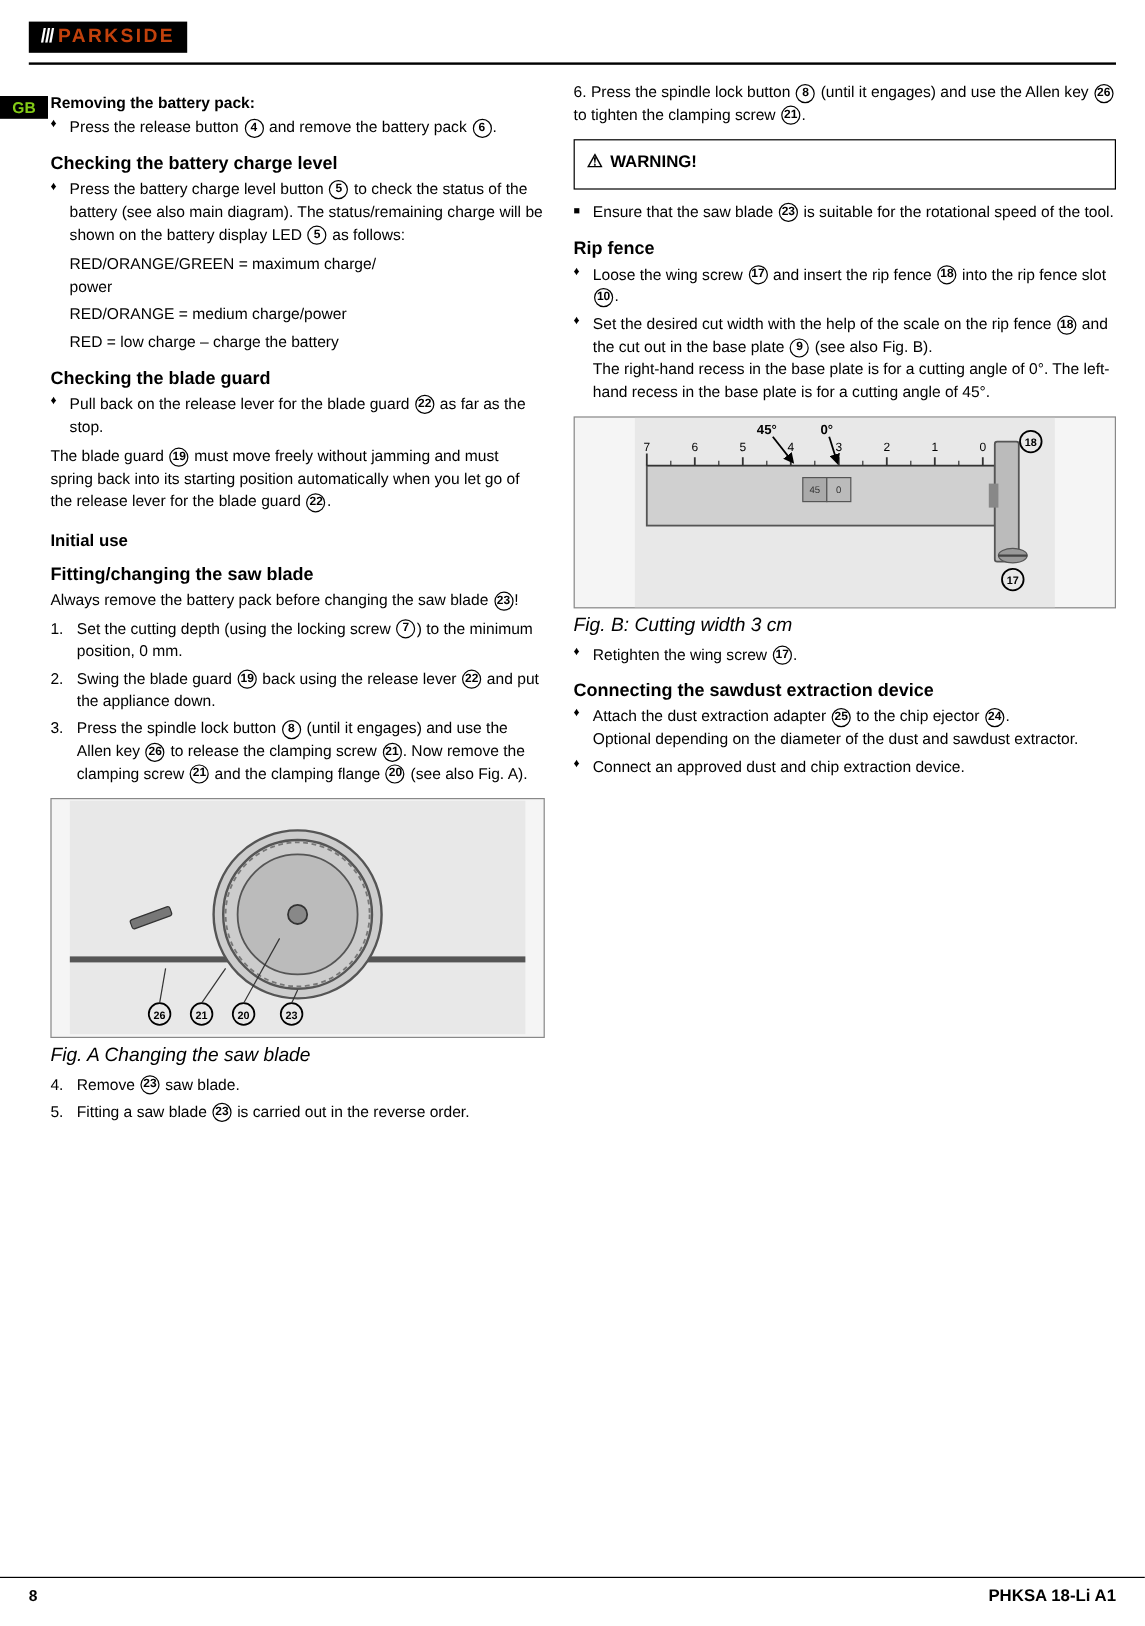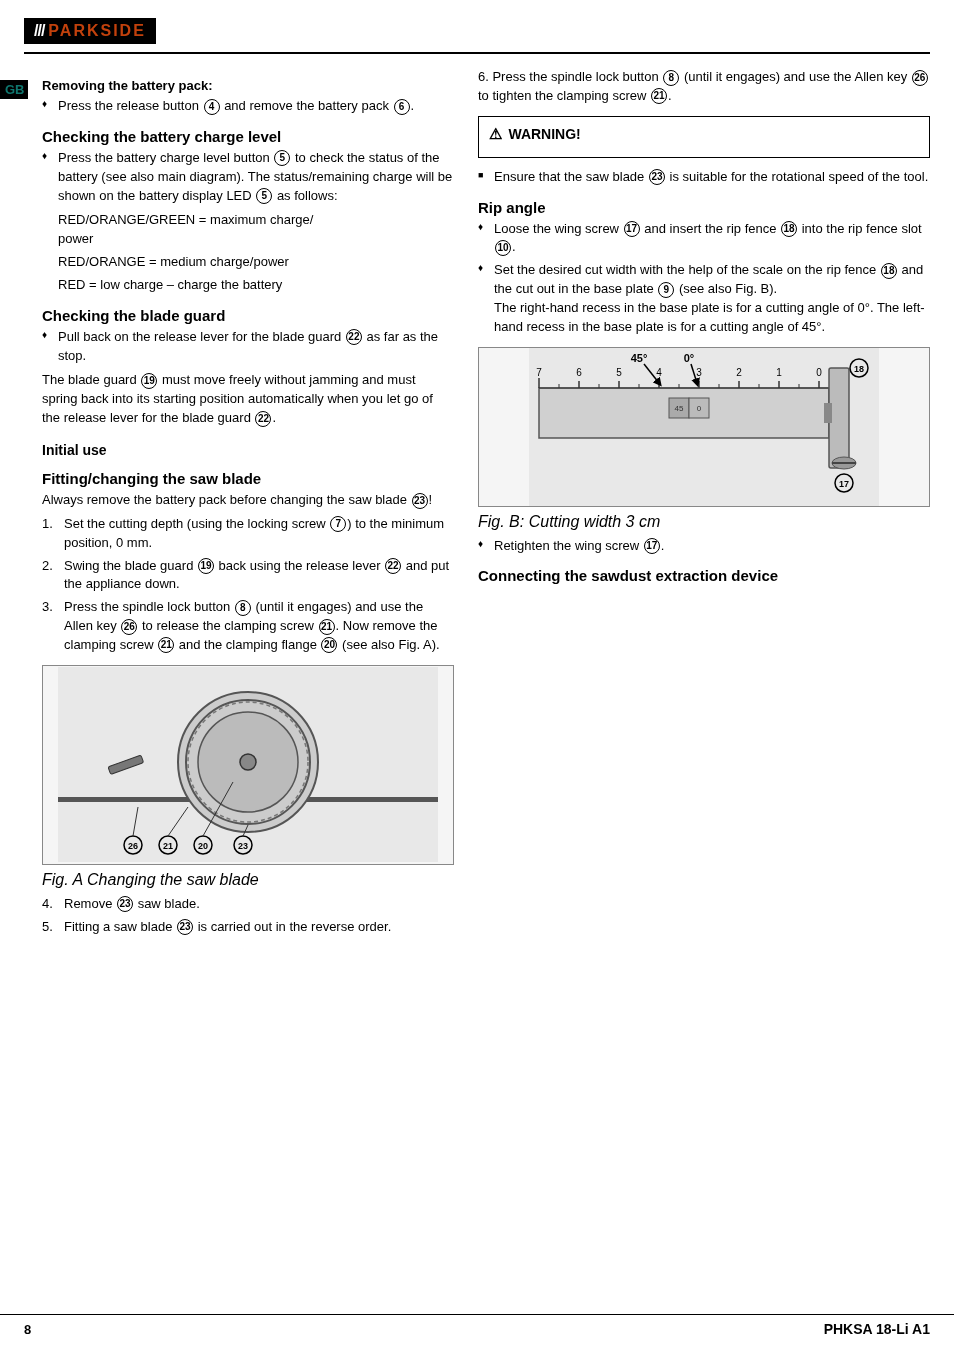--- a/index.html
+++ b/index.html
@@ -56,25 +56,25 @@
     }
     .col-right {
       flex: 1;
     }
     
     .gb-label {
       position: absolute;
       left: 0;
       top: 80px;
       background: #000;
-      color: #0f766e;
+      color: #84cc16;
       font-weight: bold;
       font-size: 13px;
       padding: 2px 5px;
-      width: 28px;
+      width: 40px;
       text-align: center;
     }
     
     .section-title {
       font-weight: bold;
       font-size: 13px;
       margin-bottom: 4px;
       margin-top: 10px;
     }
     .section-title-large {
@@ -341,21 +341,21 @@
           <span style="display:inline-block;font-size:15px;">⚠</span>
           <strong>WARNING!</strong>
         </div>
       </div>
 
       <ul class="bullet-list square">
         <li>Ensure that the saw blade <span class="cnum">23</span> is suitable for the rotational speed of the tool.</li>
       </ul>
 
       <div>
-        <div class="section-title-large">Rip angle</div>
+        <div class="section-title-large">Rip fence</div>
         <ul class="bullet-list">
           <li>Loose the wing screw <span class="cnum">17</span> and insert the rip fence <span class="cnum">18</span> into the rip fence slot <span class="cnum">10</span>.</li>
           <li>Set the desired cut width with the help of the scale on the rip fence <span class="cnum">18</span> and the cut out in the base plate <span class="cnum">9</span> (see also Fig. B).<br>
           The right-hand recess in the base plate is for a cutting angle of 0°. The left-hand recess in the base plate is for a cutting angle of 45°.</li>
         </ul>
 
         <div class="rip-figure">
           <svg width="100%" height="165" viewBox="0 0 350 165">
 
             <rect width="350" height="165" fill="#e8e8e8"></rect>
@@ -423,20 +423,25 @@
         </div>
         <div class="fig-caption">Fig. B: Cutting width 3 cm</div>
 
         <ul class="bullet-list">
           <li>Retighten the wing screw <span class="cnum">17</span>.</li>
         </ul>
       </div>
 
       <div>
         <div class="section-title-large">Connecting the sawdust extraction device</div>
+        <ul class="bullet-list">
+          <li>Attach the dust extraction adapter <span class="cnum">25</span> to the chip ejector <span class="cnum">24</span>.<br>
+          Optional depending on the diameter of the dust and sawdust extractor.</li>
+          <li>Connect an approved dust and chip extraction device.</li>
+        </ul>
       </div>
 
     </div>
 
   </div>
 
   <div class="footer">
     <span class="footer-page">8</span>
     <span class="footer-model">PHKSA 18-Li A1</span>
   </div>

